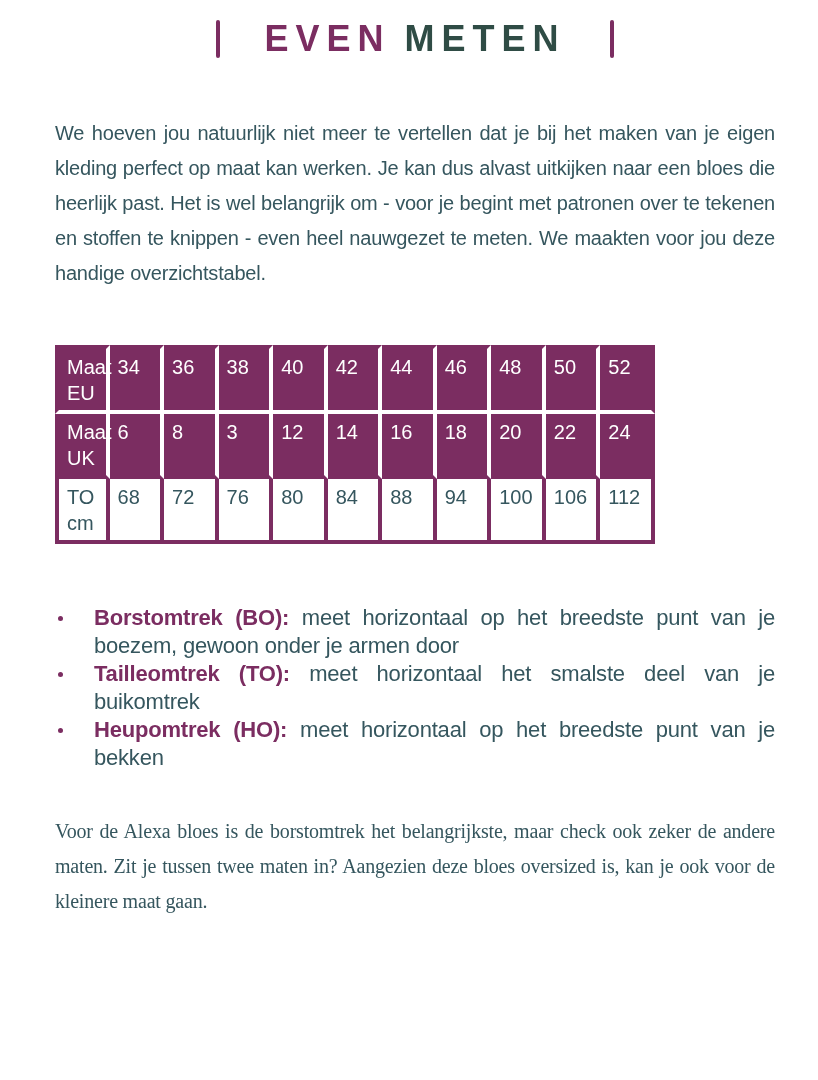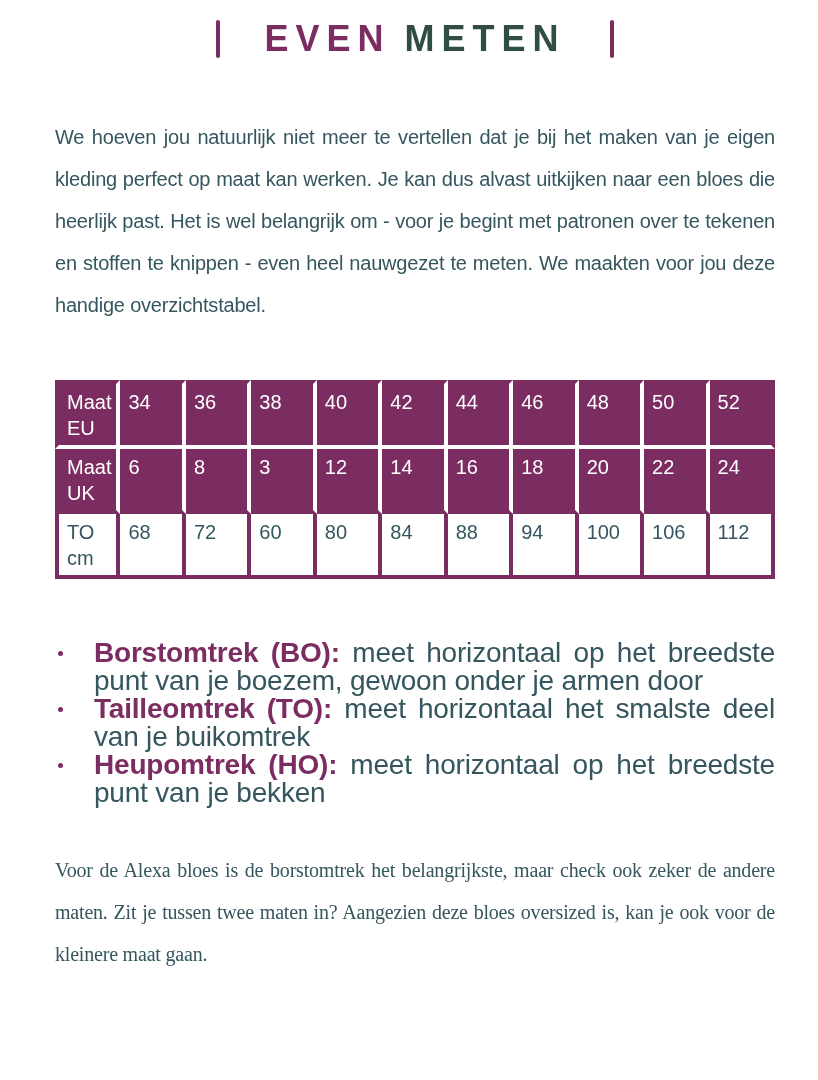--- a/index.html
+++ b/index.html
@@ -32,32 +32,32 @@
   .title-words { display: flex; gap: 14px; }
   .title-word {
     font-size: 36px; font-weight: bold; letter-spacing: 7px; line-height: 1;
   }
   .title-word.w1 { color: var(--purple); }
   .title-word.w2 { color: var(--title-teal); }
 
   
   .para {
     text-align: justify;
-    font-size: 20px; line-height: 42px;
+    font-size: 20px; line-height: 35px;
     letter-spacing: -0.2px;
     color: var(--teal);
     margin: 0;
   }
   .intro { margin-top: 54px; }
   .outro { margin-top: 42px; font-family: Liberation Serif, serif; }
 
   
   table.size-table {
     margin-top: 54px;
-    width: 720px;
+    width: 600px;
     table-layout: fixed;
     border-collapse: separate;
     border-spacing: 0;
   }
   .size-table td {
     vertical-align: top;
     padding: 5px 4px 4px 8px;
     font-size: 20px;
     line-height: 26px;
     height: 64px;
@@ -85,21 +85,21 @@
 
   
   ul.measure-list {
     list-style: none;
     margin: 60px 0 0 0; padding: 0;
   }
   ul.measure-list li {
     position: relative;
     padding-left: 39px;
     text-align: justify;
-    font-size: 28px; line-height: 28px;
+    font-size: 22px; line-height: 28px;
     letter-spacing: -0.2px;
     color: var(--teal);
   }
   .bullet-dot {
     position: absolute; left: 3px; top: 12px;
     width: 5px; height: 5px; border-radius: 50%;
     background: var(--purple);
   }
   .term { color: var(--purple); font-weight: bold; }
 </style>
@@ -146,21 +146,21 @@
           <td>16</td>
           <td>18</td>
           <td>20</td>
           <td>22</td>
           <td>24</td>
         </tr>
         <tr class="brow">
           <td class="label-cell">TO cm</td>
           <td>68</td>
           <td>72</td>
-          <td>60</td>
+          <td>76</td>
           <td>80</td>
           <td>84</td>
           <td>88</td>
           <td>94</td>
           <td>100</td>
           <td>106</td>
           <td>112</td>
         </tr>
       </tbody>
   </table>

